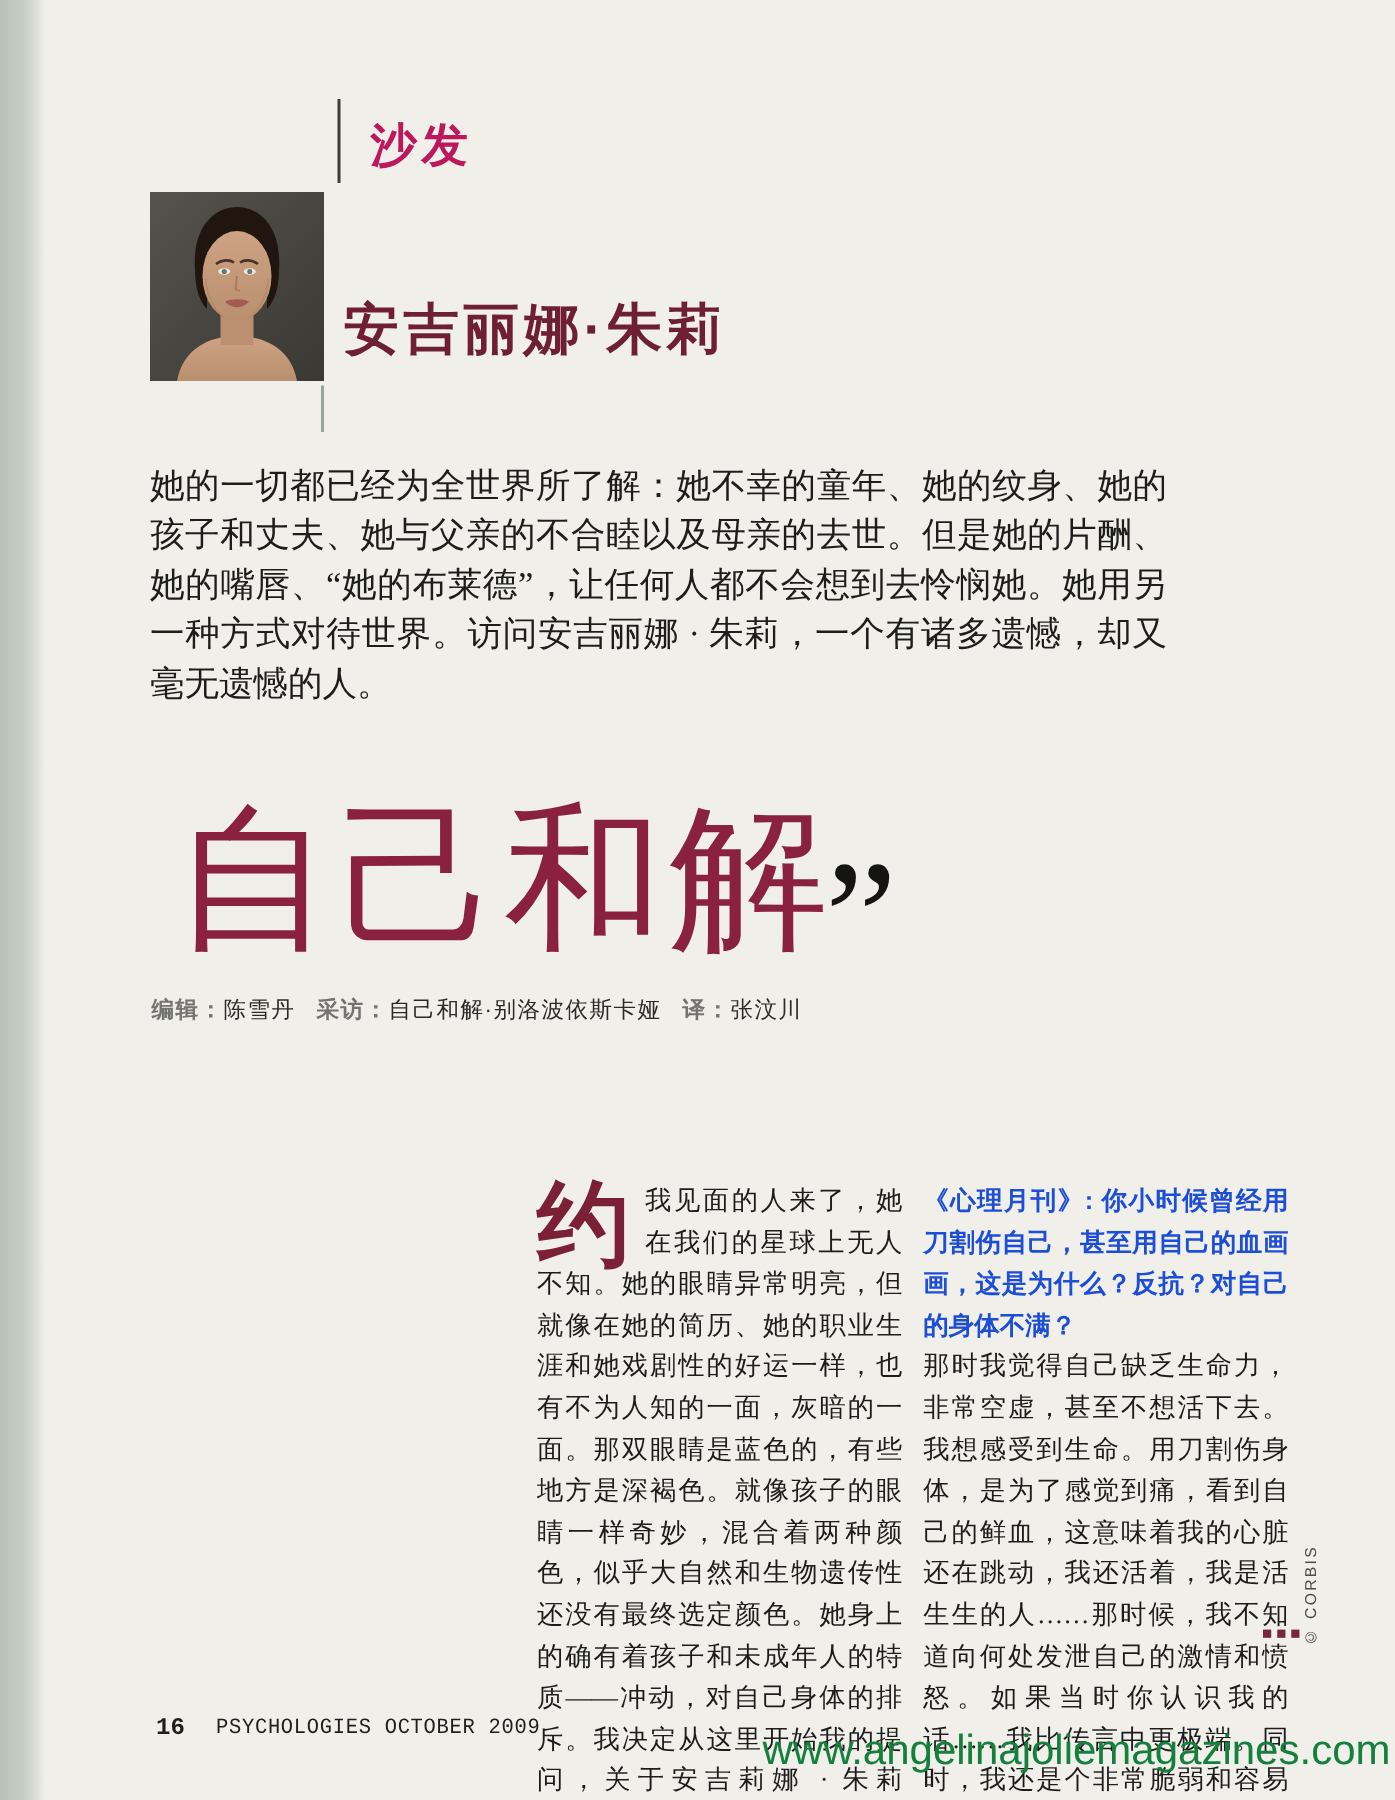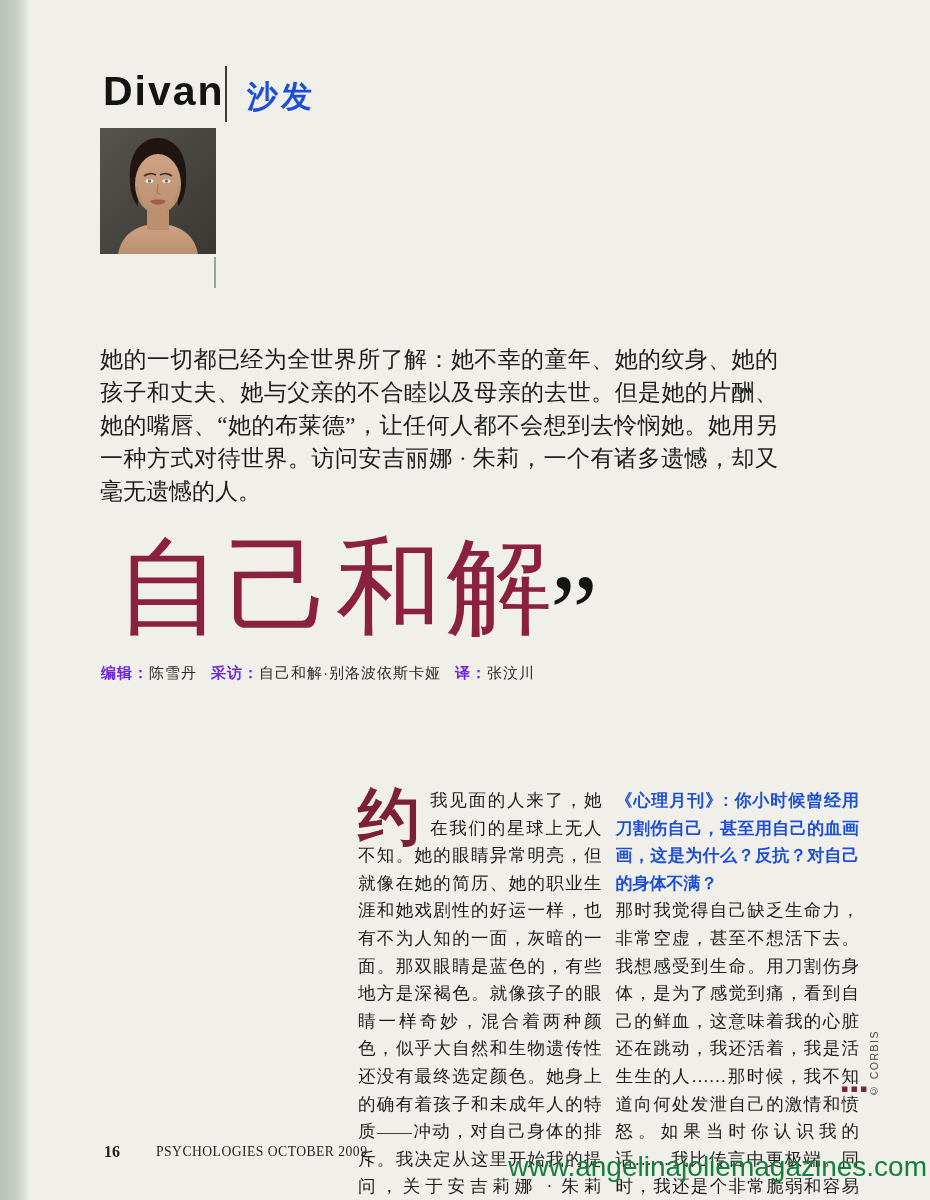--- a/index.html
+++ b/index.html
@@ -13,35 +13,35 @@
     background:linear-gradient(90deg,#b7c1b6 0%,#c5cec3 50%,#dde0d6 82%,#f0efe9 100%);
   }
   
   .divan {
     position:absolute; left:103px; top:68px;
     font-family:"Liberation Sans","DejaVu Sans",sans-serif;
     font-weight:bold; font-size:41px; color:#141414; letter-spacing:2px;
   }
   .header-divider { position:absolute; left:225px; top:66px; width:2px; height:56px; background:#3c3c3c; }
   .section-zh {
-    position:absolute; left:247px; top:76px; font-size:31px; color:#1d4ed8;
+    position:absolute; left:247px; top:76px; font-size:31px; color:#be185d;
     font-family:"Liberation Sans","DejaVu Sans",sans-serif; font-weight:600; letter-spacing:3px;
   }
   
   .photo { position:absolute; left:100px; top:128px; width:116px; height:126px; }
   .photo svg { display:block; }
   .photo-tick { position:absolute; left:214px; top:257px; width:2px; height:31px; background:#99a29b; }
   .name-title {
     position:absolute; left:229px; top:195px; font-size:37px; color:#6e1f31;
     font-family:"Liberation Sans","DejaVu Sans",sans-serif; font-weight:600; letter-spacing:3px;
   }
   
   .intro {
     position:absolute; left:100px; top:307px; width:678px;
-    font-size:23px; line-height:33px; color:#1d1d1d; text-align:justify;margin-top:36px;
+    font-size:23px; line-height:33px; color:#1d1d1d; text-align:justify;
   }
   
   .hl1 {
     position:absolute; left:58px; top:428px; white-space:nowrap;
     font-family:"Liberation Sans","DejaVu Sans",sans-serif;
     font-weight:600; font-size:102px; color:#141414; letter-spacing:8px; line-height:1.1;
   }
   .hl1 .open-quote {
     font-family:"Liberation Serif","DejaVu Serif",serif; font-weight:bold;
     font-size:108px; letter-spacing:0; margin-right:-4px; color:#141414;
@@ -53,21 +53,21 @@
   }
   .hl2 .close-quote {
     color:#141414; font-size:108px; letter-spacing:0;
     position:relative; top:26px; left:-6px;
   }
   
   .credits {
     position:absolute; left:101px; top:664px; font-size:15px; color:#2a2a2a;
     font-family:"Liberation Sans","DejaVu Sans",sans-serif; letter-spacing:1px; white-space:nowrap;
   }
-  .credits b { font-weight:bold; color:#6d28d9; }
+  .credits b { font-weight:bold; color:#737373; }
   .credits .name { margin-right:14px;text-align:center; }
   
   .columns { position:absolute; left:358px; top:787px; width:501px; display:flex; gap:14px; }
   .col { width:244px; font-size:17.5px; line-height:27.6px; text-align:justify; color:#1c1c1c; }
   .col p { margin:0; }
   .dropcap {
     float:left; font-size:62px; line-height:50px; color:#7c2036;
     margin:5px 10px 0 0; font-weight:bold;
   }
   .question {
@@ -79,39 +79,38 @@
     font-size:11px; letter-spacing:2px; font-family:"DejaVu Sans",sans-serif;
   }
   .photo-credit {
     position:absolute; left:868px; top:1030px;
     writing-mode:vertical-rl; transform:rotate(180deg);
     font-size:10.5px; color:#4a4a4a; letter-spacing:1.5px;
     font-family:"Liberation Sans","DejaVu Sans",sans-serif;
   }
   
   .footer {
-    position:absolute; left:104px; top:1143px; display:flex; gap:36px; align-items:flex-start;
-    font-family:Liberation Serif, serif; color:#1e1e1e;
+    position:absolute; left:104px; top:1143px; display:flex; gap:21px; align-items:center;
+    font-family:Liberation Mono, monospace; color:#1e1e1e;
   }
   .page-num { font-weight:bold; font-size:16px; }
   .mag { font-size:14.5px; letter-spacing:0.5px; transform:scaleX(0.94); transform-origin:left; }
   .website {
     position:absolute; right:3px; top:1151px;
     font-family:"Liberation Sans","DejaVu Sans",sans-serif;
     font-size:28px; color:#15803d; letter-spacing:0;
   }
 </style>
 </head>
 <body>
 
 <div class="page">
 
   <div class="scan-strip"></div>
 
-  <div class="divan">Divan</div>
   <div class="header-divider"></div>
   <div class="section-zh">沙发</div>
 
   <div class="photo">
     <svg width="116" height="126" viewBox="0 0 116 126" xmlns="http://www.w3.org/2000/svg">
       <defs>
         <linearGradient id="bg" x1="0" y1="0" x2="1" y2="1">
           <stop offset="0" stop-color="#55534c"></stop>
           <stop offset="1" stop-color="#3a3833"></stop>
         </linearGradient>
@@ -140,20 +139,21 @@
 
       <path d="M58 56 L57 65 L60 66" stroke="#a57a5c" stroke-width="1.2" fill="none"></path>
 
       <path d="M50 73 C54 71 62 71 66 73 C62 78 54 78 50 73 Z" fill="#a45a50"></path>
 
       <path d="M37 58 C38 70 44 80 50 84" stroke="#a87e5f" stroke-width="1" fill="none" opacity="0.5"></path>
       <path d="M79 58 C78 70 72 80 66 84" stroke="#a87e5f" stroke-width="1" fill="none" opacity="0.5"></path>
     </svg>
   </div>
   <div class="photo-tick"></div>
+  <div class="name-title">安吉丽娜·朱莉</div>
 
   <div class="intro">她的一切都已经为全世界所了解：她不幸的童年、她的纹身、她的孩子和丈夫、她与父亲的不合睦以及母亲的去世。但是她的片酬、她的嘴唇、“她的布莱德”，让任何人都不会想到去怜悯她。她用另一种方式对待世界。访问安吉丽娜 · 朱莉，一个有诸多遗憾，却又毫无遗憾的人。</div>
 
   <div class="hl2"><span>自己和解</span><span class="close-quote">”</span></div>
 
   <div class="credits">
     <b>编辑：</b><span class="name">陈雪丹</span><b>采访：</b><span class="name">自己和解·别洛波依斯卡娅</span><b>译：</b><span class="name">张汶川</span>
   </div>
 
   <div class="columns">

